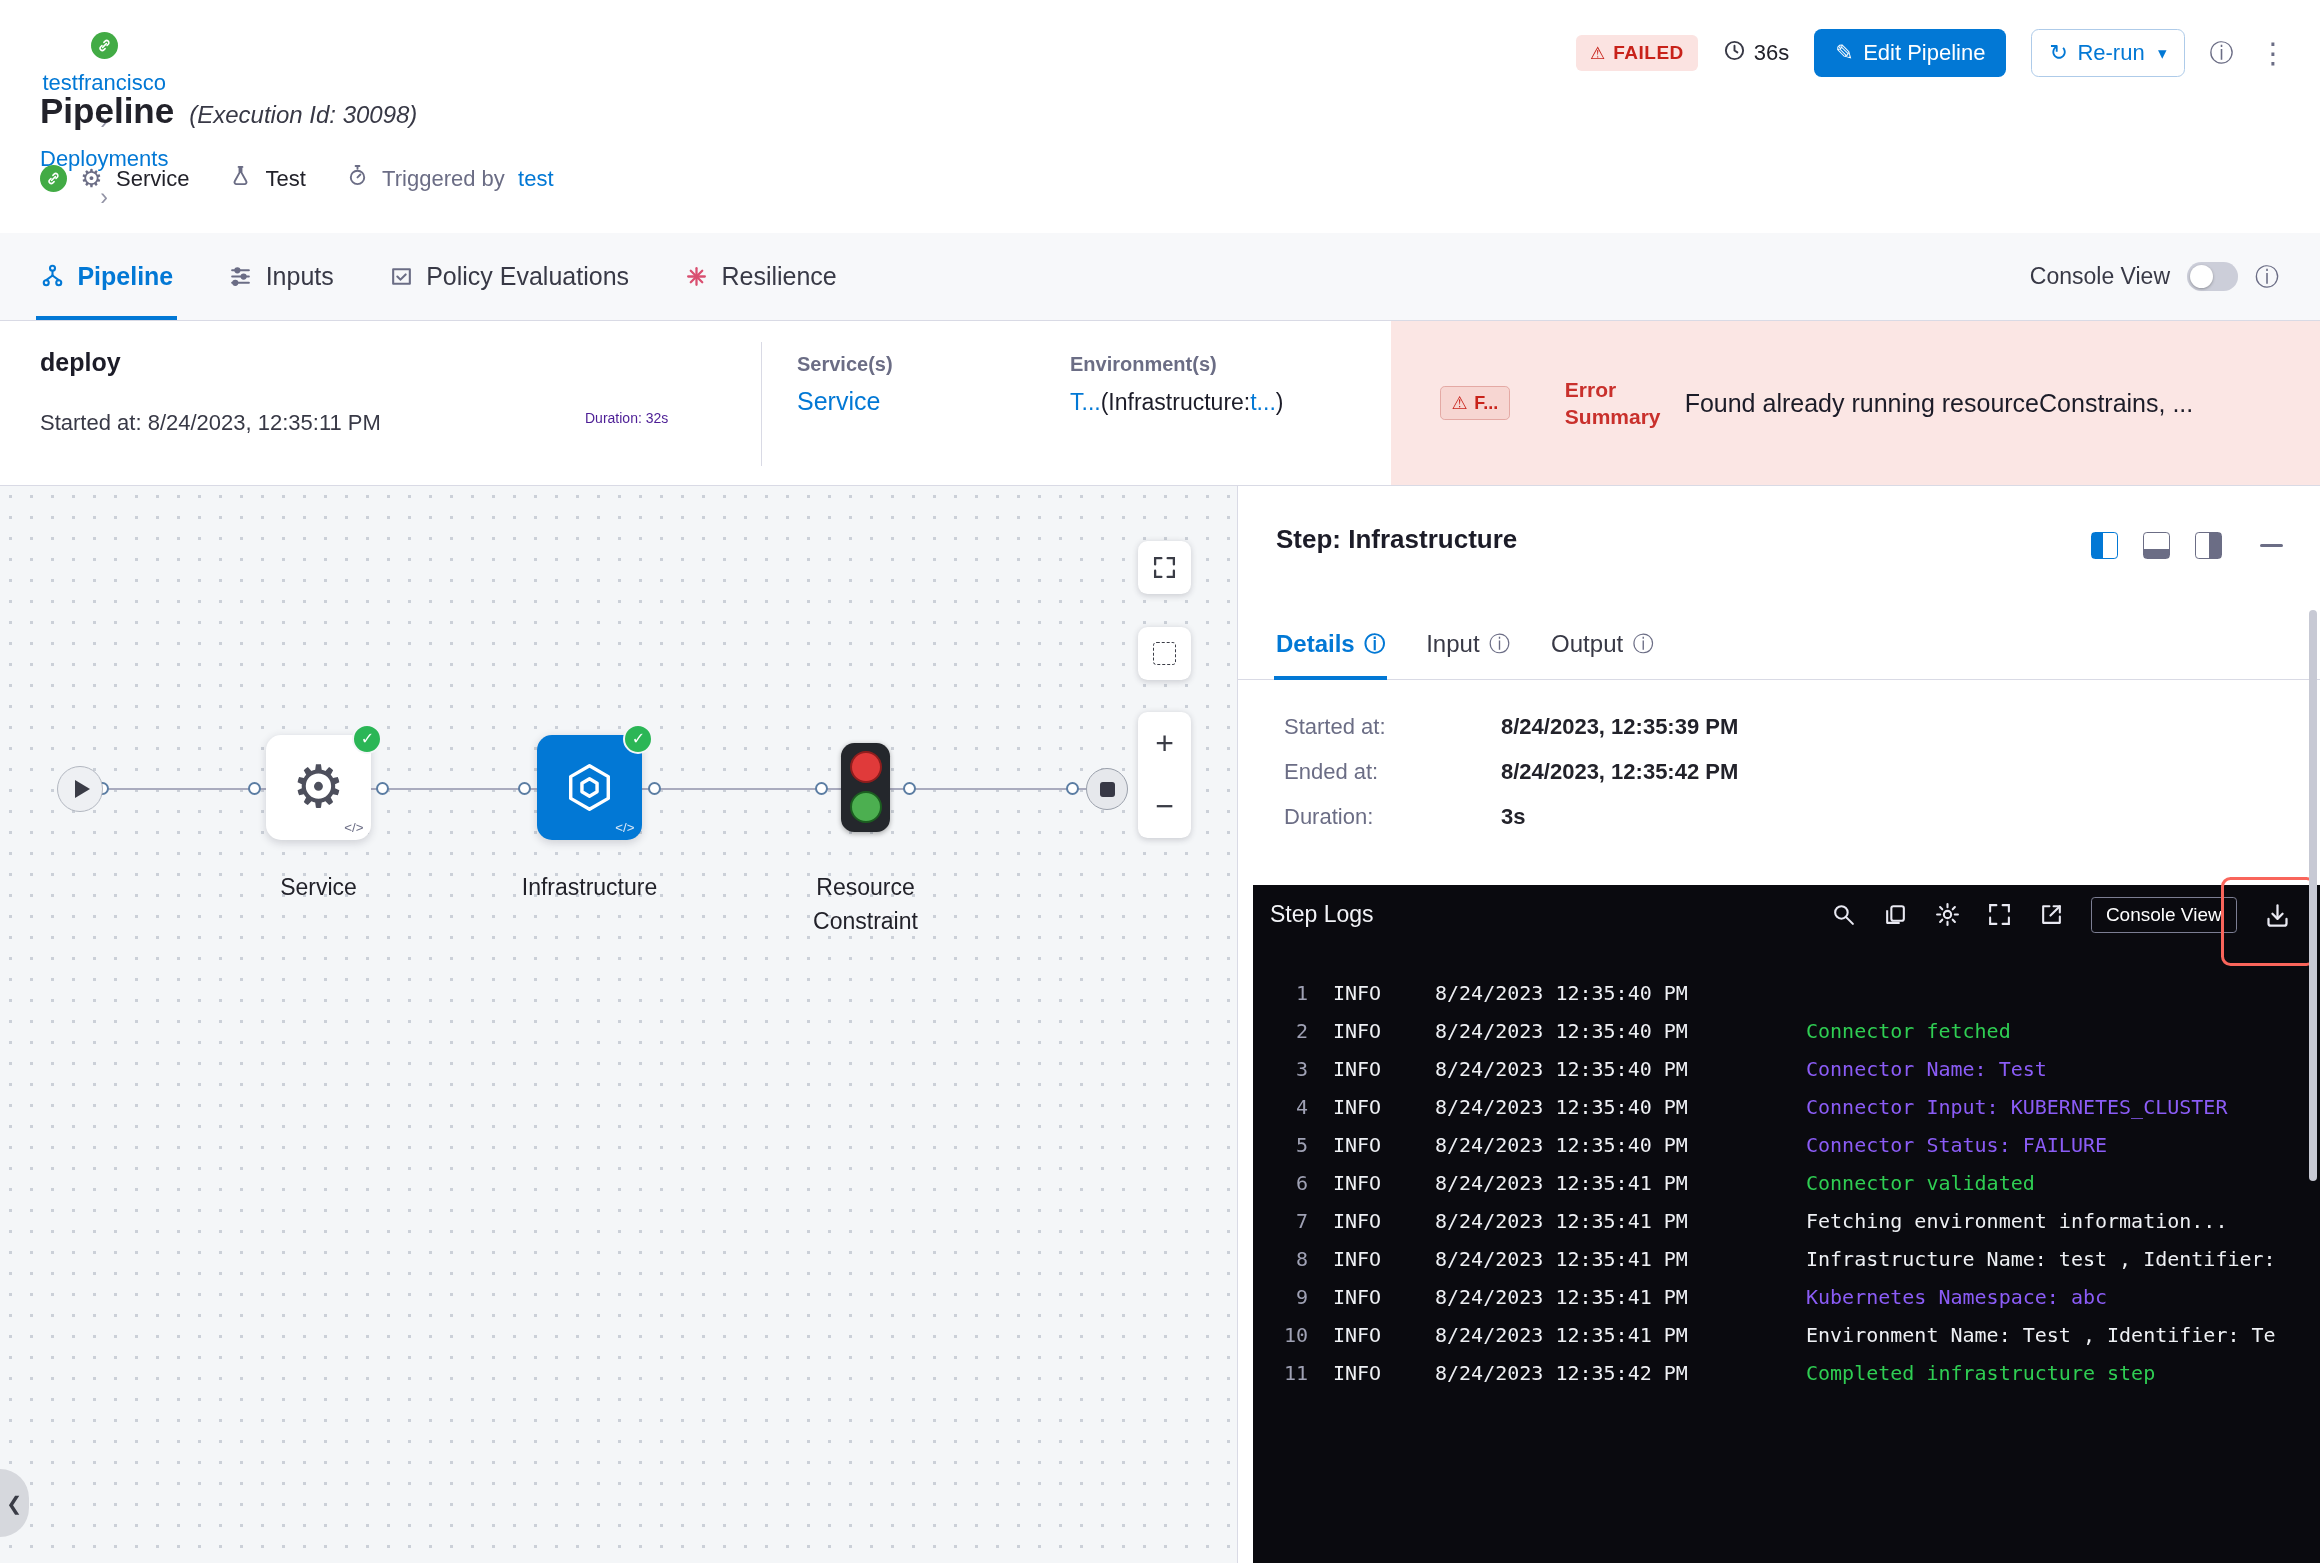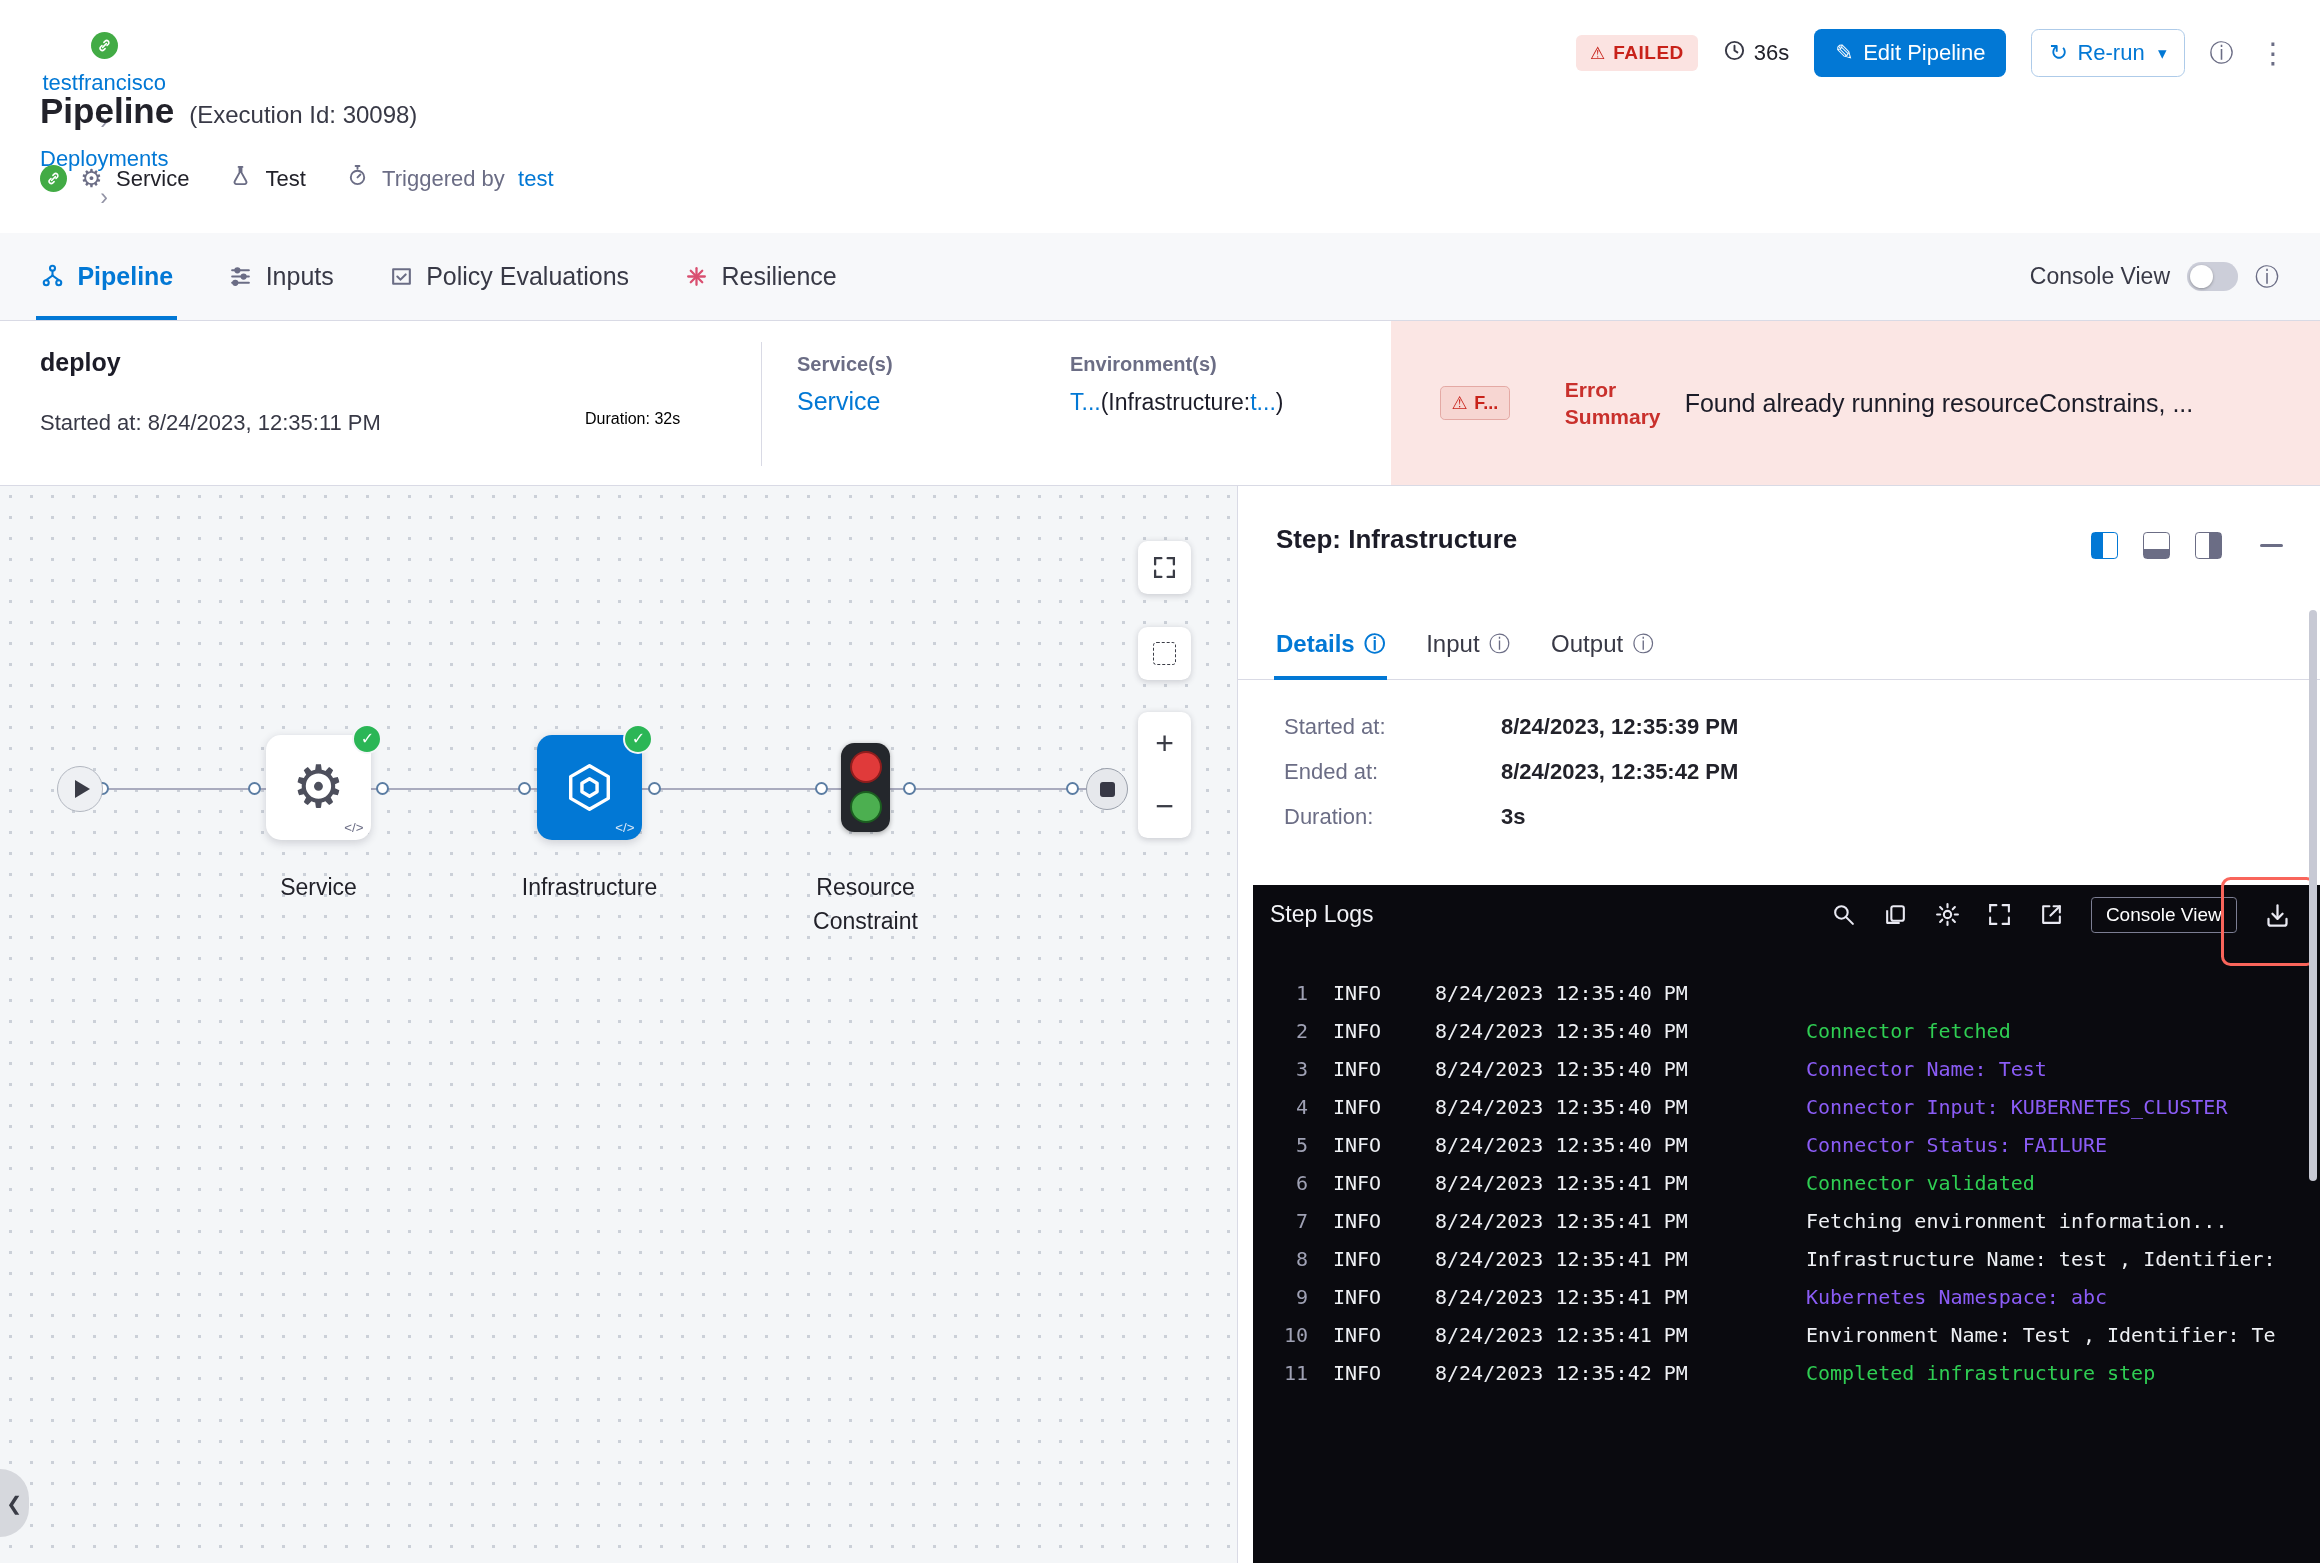--- a/index.html
+++ b/index.html
@@ -7,21 +7,21 @@
   .root { position:relative; width:2321px; height:1564px; overflow:hidden; background:#fff; color:#22222a; }
 
   
   .topbar { position:absolute; top:0; left:0; width:2321px; height:233px; background:#fff; }
   .breadcrumb-row { position:absolute; top:32px; left:40px; display:flex; align-items:center; gap:11.4px; font-size:22px;flex-direction:column; }
   .crumb { color:#0278d5; cursor:pointer; text-decoration:none; }
   .crumb-sep { color:#9293a5; font-size:23px; }
   .green-circle { width:27px; height:27px; border-radius:50%; background:#42ab45; display:flex; align-items:center; justify-content:center; color:#fff; }
   .title-row { position:absolute; top:91px; left:40px; display:flex; align-items:baseline; gap:15px; }
   .page-title { font-size:35px; font-weight:bold; color:#22222a; }
-  .exec-id { font-size:24px; color:#383946; }
+  .exec-id { font-size:24px; color:#383946;font-style:italic; }
   .meta-row { position:absolute; top:164px; left:40px; display:flex; align-items:center; gap:13.3px; font-size:22px; color:#22222a; }
   .meta-gap { width:13.3px; }
   .gear-glyph { font-size:25px; color:#6b6d85; }
   .muted { color:#6b6d85; }
   .link-blue { color:#0278d5; }
   .top-actions { position:absolute; top:28.5px; right:34px; display:flex; align-items:center; gap:25px; height:49px; }
   .failed-badge { display:flex; align-items:center; gap:7.6px; background:#fbe3e1; color:#c8221a; font-weight:bold; font-size:19px; letter-spacing:0.5px; padding:6.7px 14.3px; border-radius:5.7px; }
   .warn-glyph { font-size:17px; }
   .elapsed { display:flex; align-items:center; gap:7.6px; font-size:22px; color:#22222a; }
   .btn-primary { display:flex; align-items:center; gap:9.5px; background:#0278d5; color:#fff; font-size:22px; height:48px; padding:0 21px; border-radius:7.6px; cursor:pointer; }
@@ -40,21 +40,21 @@
   .tab.active::after { content:""; position:absolute; left:-3.8px; right:-3.8px; bottom:0; height:3.8px; background:#0278d5; }
   .tab-resilience svg { stroke:#d94f70; }
   .tabbar-right { margin-left:auto; display:flex; align-items:center; gap:17px; font-size:23px; color:#383946; }
   .toggle { width:51px; height:28.5px; border-radius:14.3px; background:#ccced9; position:relative; cursor:pointer; }
   .toggle::after { content:""; position:absolute; left:2.9px; top:2.9px; width:23px; height:23px; border-radius:50%; background:#fff; box-shadow:0 1px 2.9px rgba(0,0,0,.3); }
 
   
   .summary { position:absolute; top:321px; left:0; width:2321px; height:165px; background:#fff; border-bottom:1px solid #d9dae5; }
   .stage-name { position:absolute; top:27px; left:40px; font-size:25px; font-weight:bold; color:#1c1c28; }
   .summary-line { position:absolute; top:89px; left:40px; font-size:22px; color:#383946; }
-  .summary-duration { position:absolute; top:89px; left:585px; font-size:16px; color:#000000; }
+  .summary-duration { position:absolute; top:89px; left:585px; font-size:14px; color:#4c1d95; }
   .v-div { position:absolute; top:21px; left:761px; width:1px; height:124px; background:#d9dae5; }
   .sum-block-label { font-size:20px; font-weight:bold; color:#6b6d85; }
   .services-block { position:absolute; top:32px; left:797px; }
   .environments-block { position:absolute; top:32px; left:1070px; }
   .sum-block-value { margin-top:11.4px; font-size:25px; color:#0278d5; cursor:pointer; }
   .env-value { margin-top:13.3px; font-size:23px; color:#1c1c28; }
   .error-area { position:absolute; top:0; left:1391px; right:0; bottom:0; background:#fbe6e4; display:flex; align-items:center; }
   .error-badge { margin-left:49px; display:flex; align-items:center; gap:6.7px; background:#f7d6d2; border:1px solid #e4a9a4; color:#c8221a; font-weight:bold; font-size:18px; padding:4.8px 10.5px; border-radius:4.8px; flex:none; }
   .error-label { margin-left:55px; width:116px; font-size:21px; font-weight:bold; color:#c9302c; line-height:27px; flex:none; }
   .error-message { margin-left:3.8px; font-size:25px; color:#1c1c28; white-space:nowrap; overflow:hidden; }

